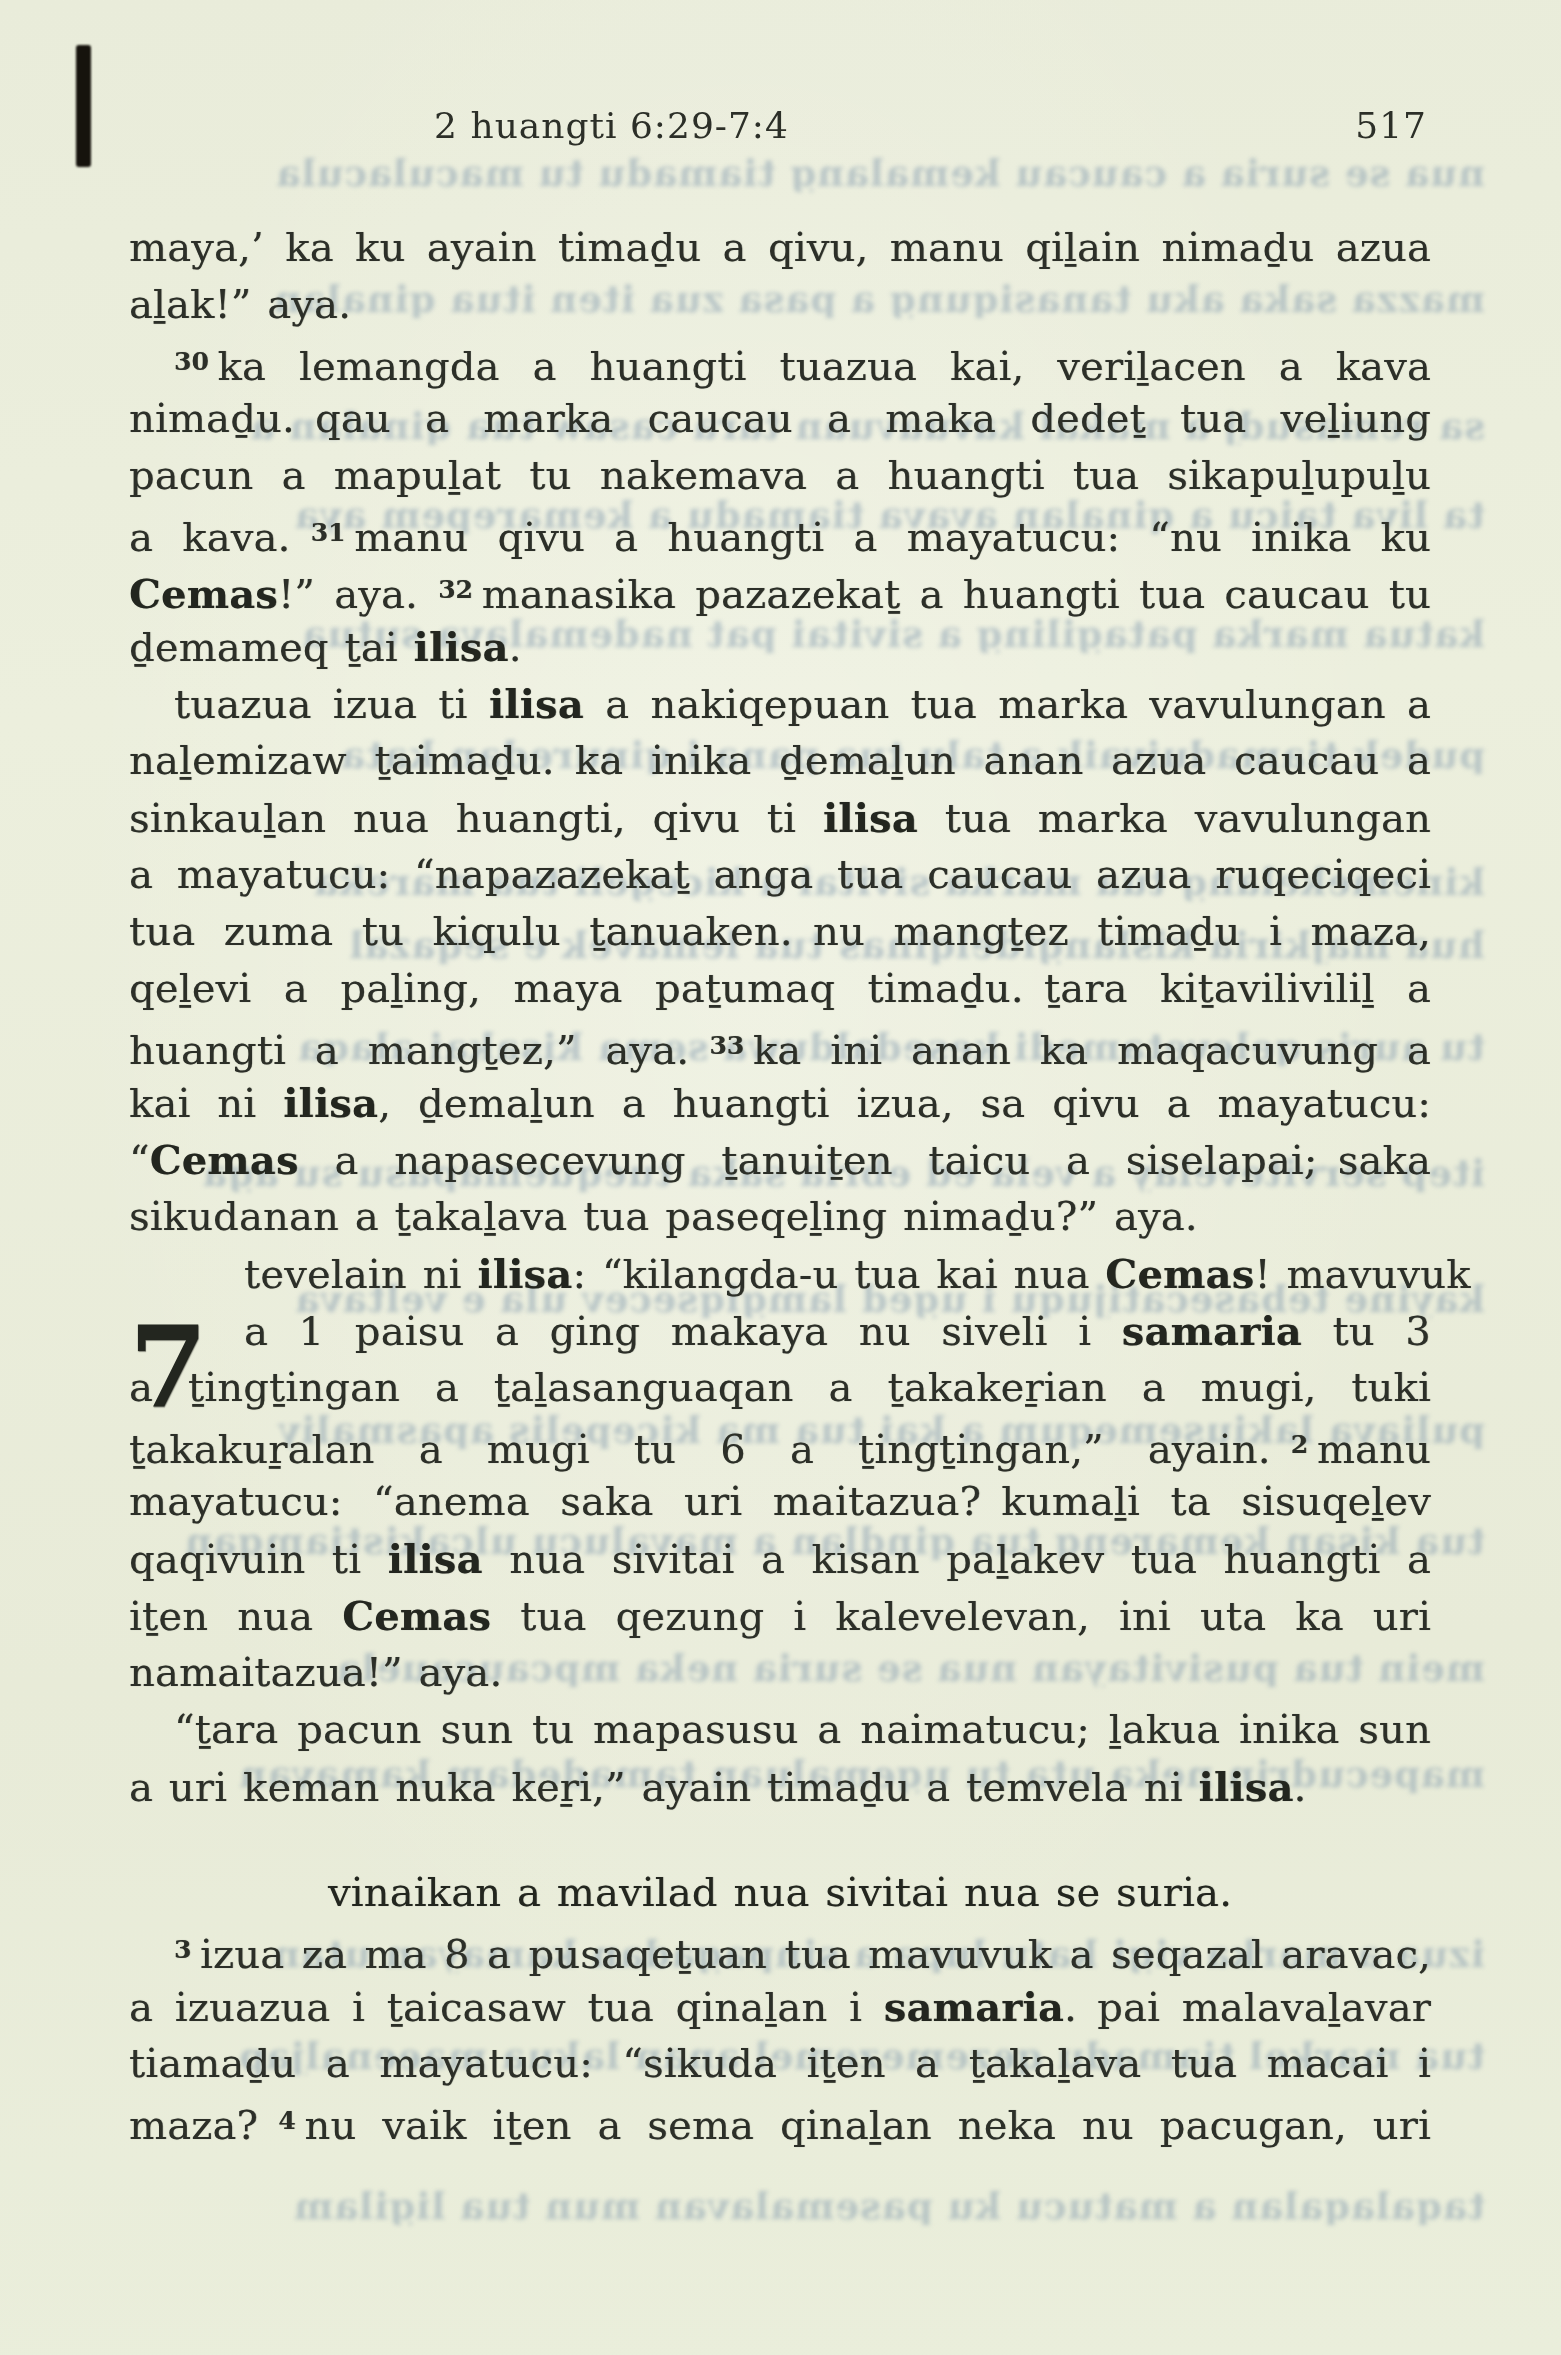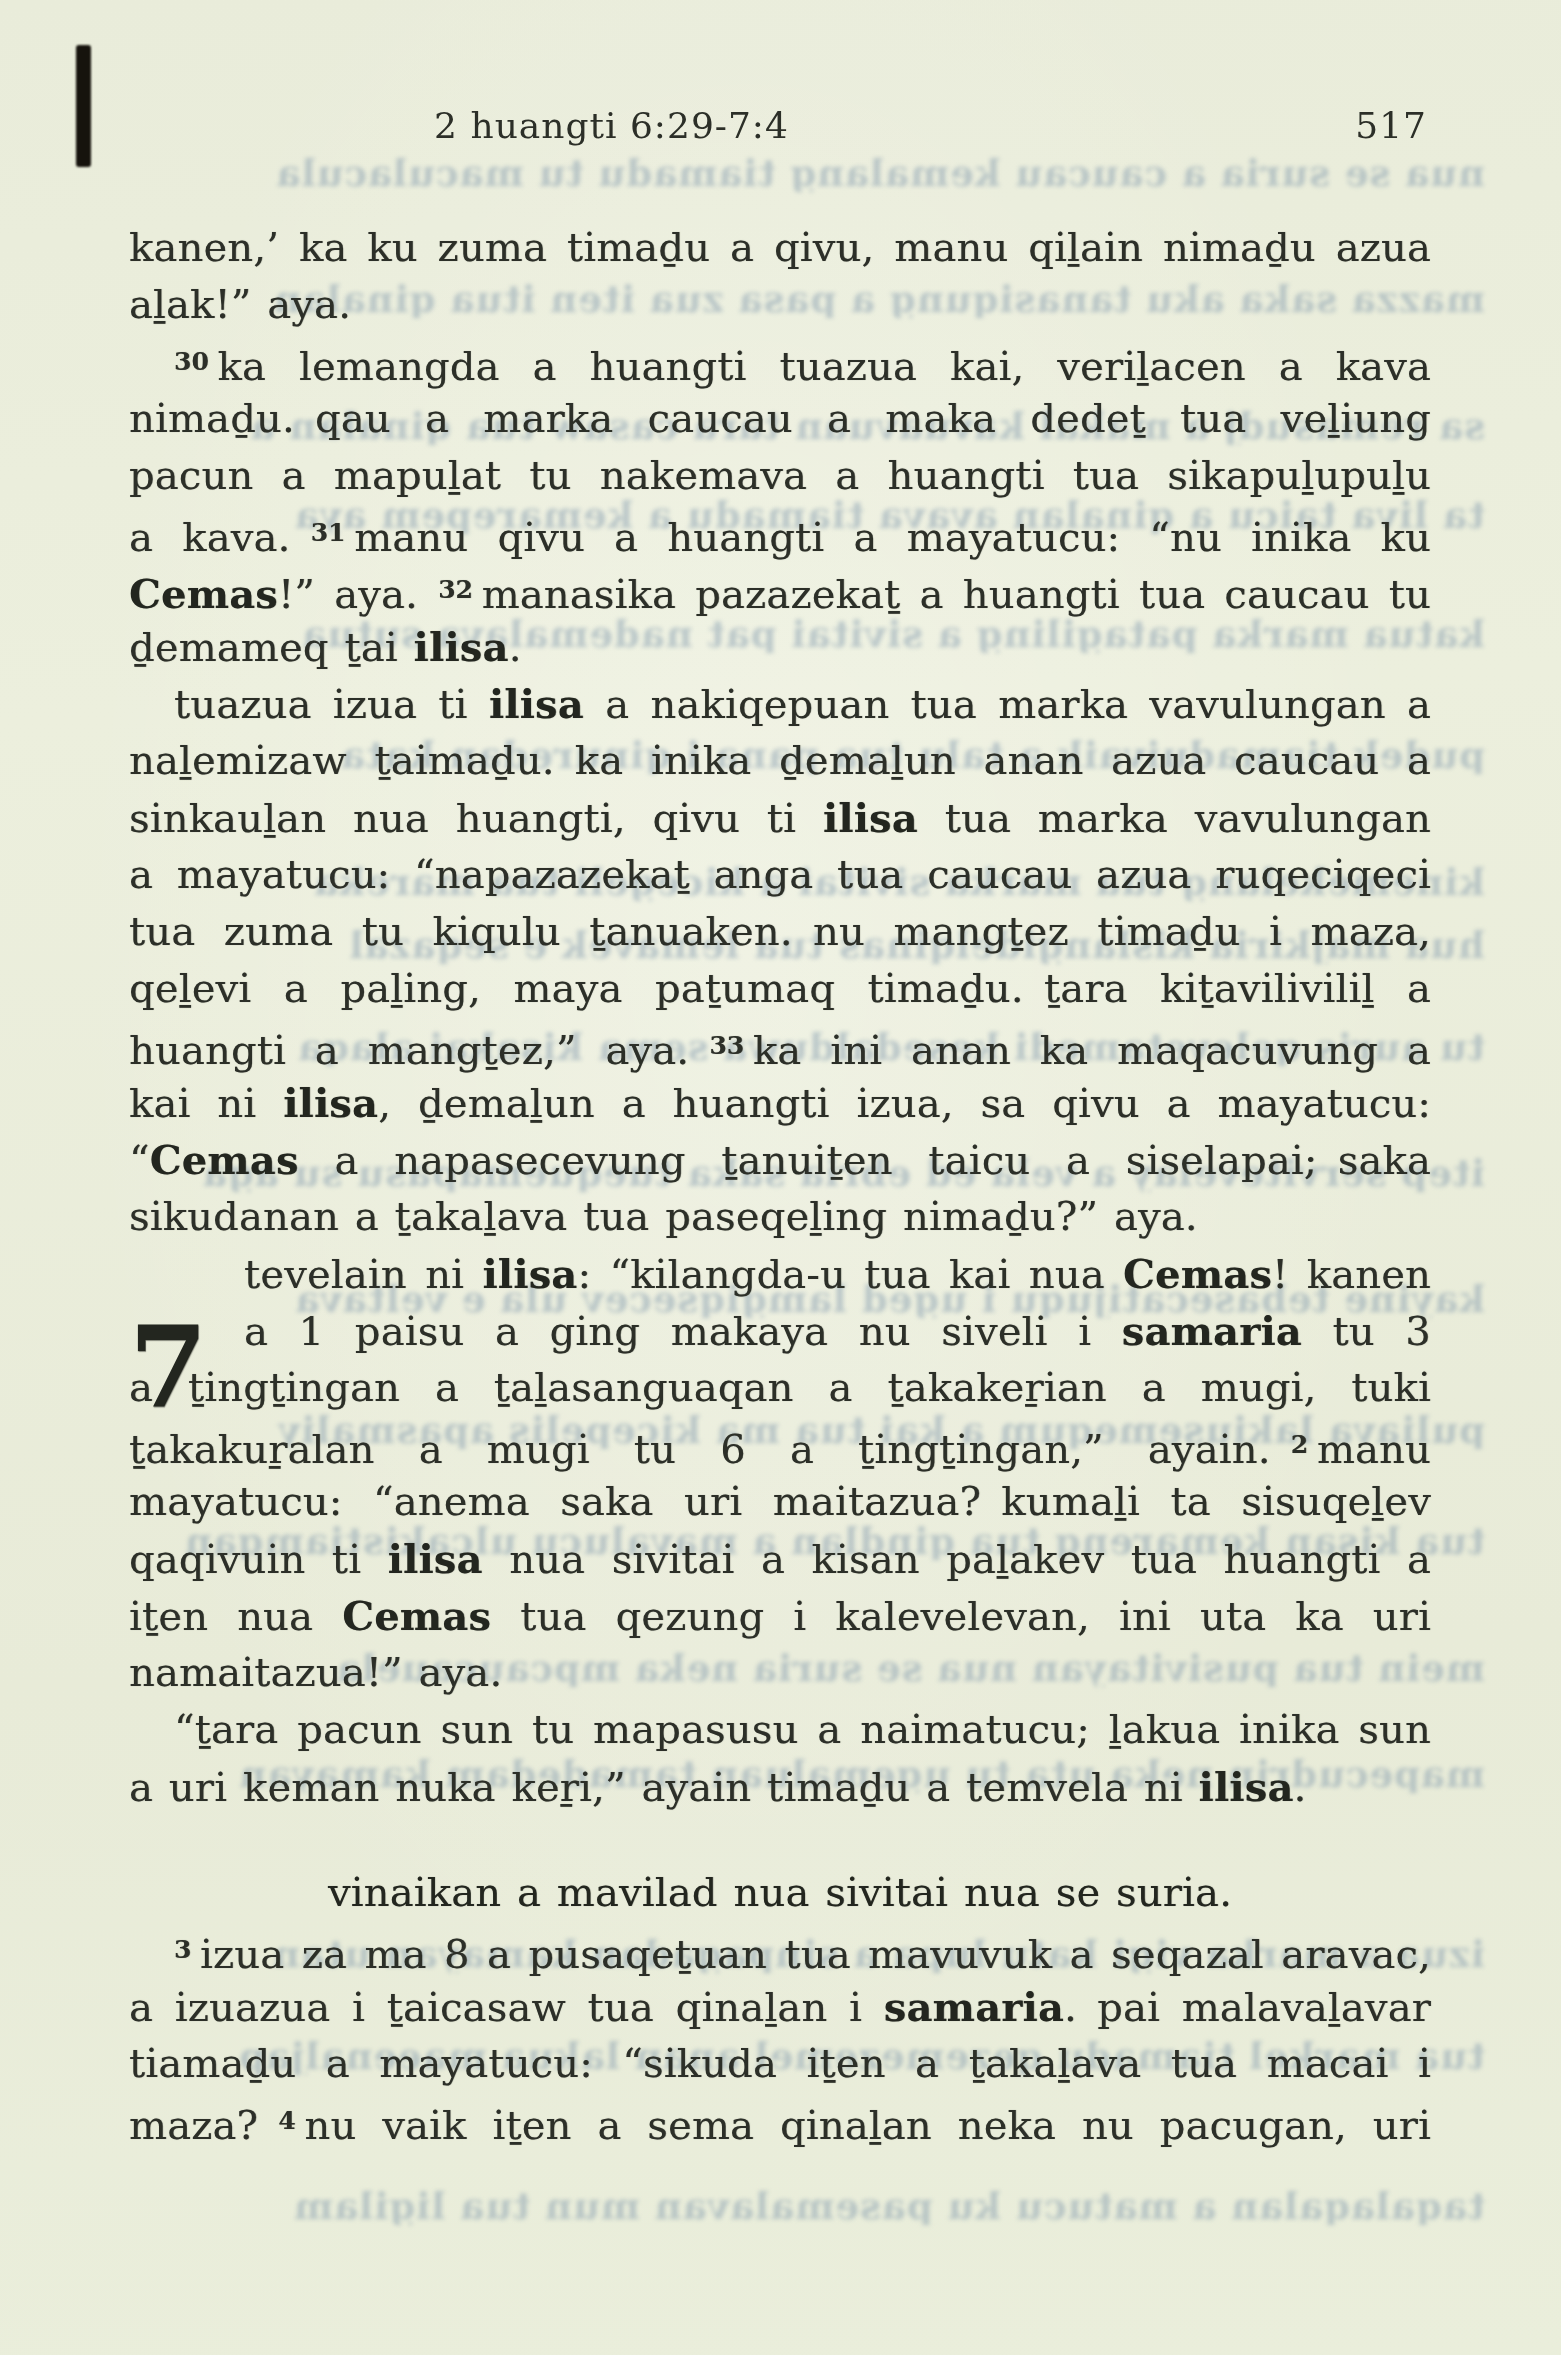--- a/index.html
+++ b/index.html
@@ -84,39 +84,39 @@
     </div>
 
   <div class="smudge" style="left:76px;top:45px;width:14.6px;height:122px;"></div>
 
   <div id="page-header">
     <div id="header-ref">2 huangti 6:29-7:4</div>
     <div id="page-number">517</div>
   </div>
 
   <div id="body-text">
-      <div class="line"><span>kanen,’ ka ku zuma timaḏu a qivu, manu qiḻain nimaḏu azua</span></div>
+      <div class="line"><span>maya,’ ka ku ayain timaḏu a qivu, manu qiḻain nimaḏu azua</span></div>
       <div class="line end"><span>aḻak!” aya.</span></div>
       <div class="line ind-p"><span class="sup">30</span><span>ka lemangda a huangti tuazua kai, veriḻacen a kava</span></div>
       <div class="line"><span>nimaḏu. qau a marka caucau a maka dedeṯ tua veḻiung</span></div>
       <div class="line"><span>pacun a mapuḻat tu nakemava a huangti tua sikapuḻupuḻu</span></div>
       <div class="line"><span>a kava. </span><span class="sup">31</span><span>manu qivu a huangti a mayatucu: “nu inika ku</span></div>
       <div class="line"><span class="b">Cemas</span><span>!” aya. </span><span class="sup">32</span><span>manasika pazazekaṯ a huangti tua caucau tu</span></div>
       <div class="line end"><span>ḏemameq ṯai </span><span class="b">ilisa</span><span>.</span></div>
       <div class="line ind-p"><span>tuazua izua ti </span><span class="b">ilisa</span><span> a nakiqepuan tua marka vavulungan a</span></div>
       <div class="line"><span>naḻemizaw ṯaimaḏu. ka inika ḏemaḻun anan azua caucau a</span></div>
       <div class="line"><span>sinkauḻan nua huangti, qivu ti </span><span class="b">ilisa</span><span> tua marka vavulungan</span></div>
       <div class="line"><span>a mayatucu: “napazazekaṯ anga tua caucau azua ruqeciqeci</span></div>
       <div class="line"><span>tua zuma tu kiqulu ṯanuaken. nu mangṯez timaḏu i maza,</span></div>
       <div class="line"><span>qeḻevi a paḻing, maya paṯumaq timaḏu. ṯara kiṯaviliviliḻ a</span></div>
       <div class="line"><span>huangti a mangṯez,” aya. </span><span class="sup">33</span><span>ka ini anan ka maqacuvung a</span></div>
       <div class="line"><span>kai ni </span><span class="b">ilisa</span><span>, ḏemaḻun a huangti izua, sa qivu a mayatucu:</span></div>
       <div class="line"><span>“</span><span class="b">Cemas</span><span> a napasecevung ṯanuiṯen taicu a siselapai; saka</span></div>
       <div class="line end"><span>sikudanan a ṯakaḻava tua paseqeḻing nimaḏu?” aya.</span></div>
-      <div class="line ind-c"><span>tevelain ni </span><span class="b">ilisa</span><span>: “kilangda-u tua kai nua </span><span class="b">Cemas</span><span>! kanen</span></div>
+      <div class="line ind-c"><span>tevelain ni </span><span class="b">ilisa</span><span>: “kilangda-u tua kai nua </span><span class="b">Cemas</span><span>! mavuvuk</span></div>
       <div class="line ind-c"><span>a 1 paisu a ging makaya nu siveli i </span><span class="b">samaria</span><span> tu 3</span></div>
       <div class="line"><span>a ṯingṯingan a ṯaḻasanguaqan a ṯakakeṟian a mugi, tuki</span></div>
       <div class="line"><span>ṯakakuṟalan a mugi tu 6 a ṯingṯingan,” ayain. </span><span class="sup">2</span><span>manu</span></div>
       <div class="line"><span>mayatucu: “anema saka uri maitazua? kumaḻi ta sisuqeḻev</span></div>
       <div class="line"><span>qaqivuin ti </span><span class="b">ilisa</span><span> nua sivitai a kisan paḻakev tua huangti a</span></div>
       <div class="line"><span>iṯen nua </span><span class="b">Cemas</span><span> tua qezung i kalevelevan, ini uta ka uri</span></div>
       <div class="line end"><span>namaitazua!” aya.</span></div>
       <div class="line ind-p"><span>“ṯara pacun sun tu mapasusu a naimatucu; ḻakua inika sun</span></div>
       <div class="line end"><span>a uri keman nuka keṟi,” ayain timaḏu a temvela ni </span><span class="b">ilisa</span><span>.</span></div>
       <div id="section-heading">vinaikan a mavilad nua sivitai nua se suria.</div>

